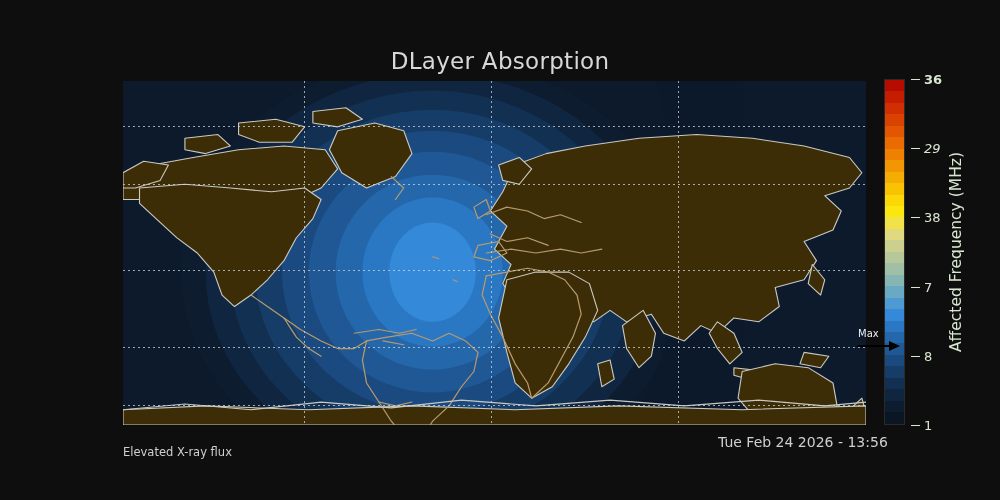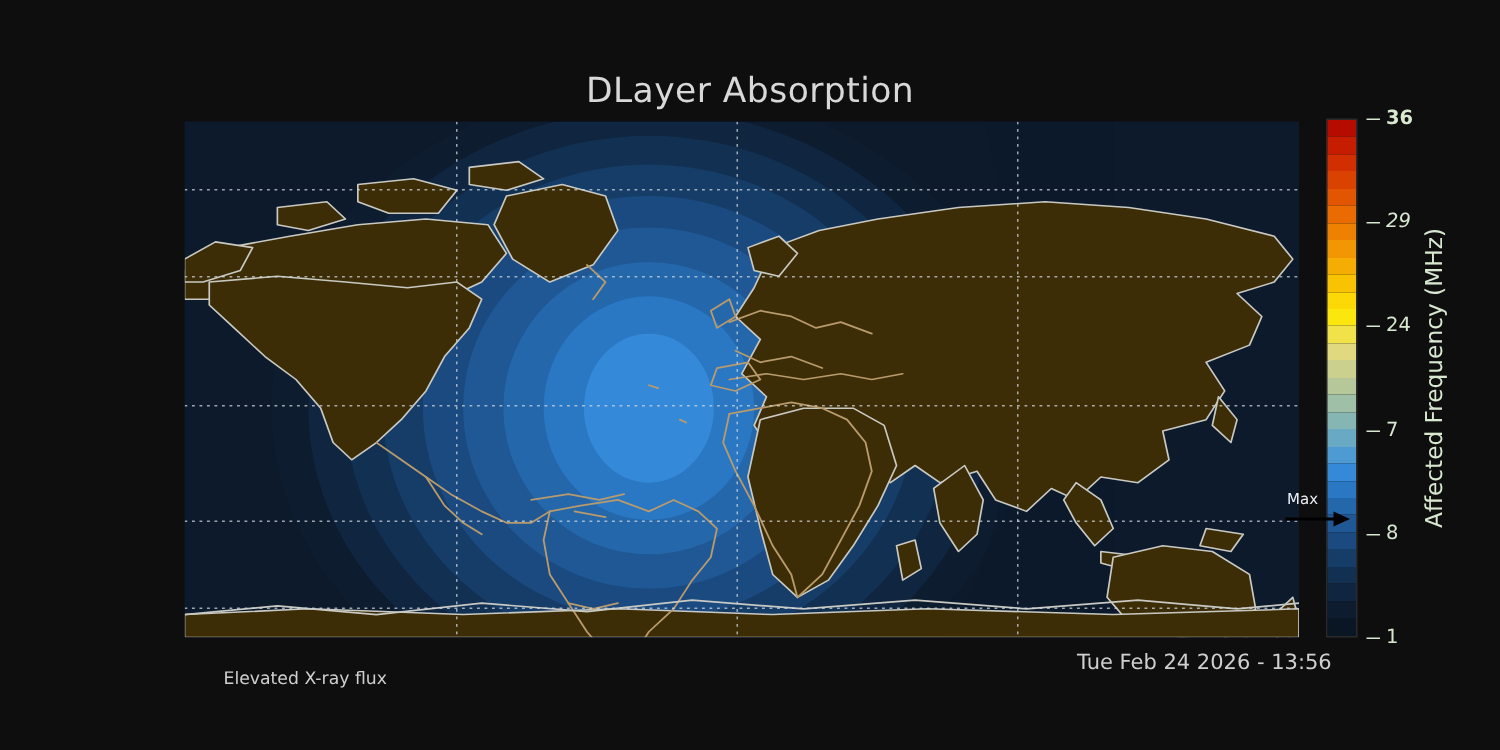--- a/index.html
+++ b/index.html
@@ -72,21 +72,21 @@
   #maxmark .mtxt{
     position:absolute;left:2px;top:0;color:#e9eef4;font-size:10px;line-height:10px;
   }
   #maxmark svg{position:absolute;left:0;top:10px;}
 
   
   .note{
     position:absolute;color:#cfcfcf;font-size:11.5px;white-space:nowrap;
   }
   #note1{left:123px;top:430px;}
-  #note2{left:123px;top:445px;margin-left:26px;}
+  #note2{left:123px;top:445px;}
   #stamp{left:718px;top:434px;color:#cfcfcf;font-size:14px;position:absolute;white-space:nowrap;text-align:right;}
 
   #credit{
     position:absolute;left:10px;top:478px;
     color:#b9b9b9;font-size:12px;font-style:italic;white-space:nowrap;
   }
 </style>
 </head>
 <body>
 
@@ -265,21 +265,21 @@
       <div class="seg" style="height: 11.4667px; background: rgb(11, 22, 36);"></div>
     </div>
   <div id="cbar-ticks">
       <div class="cb-tick" style="top: 425px;"></div>
       <div class="cb-lab" style="top: 425px;">1</div>
       <div class="cb-tick" style="top: 355.8px;"></div>
       <div class="cb-lab" style="top: 355.8px;">8</div>
       <div class="cb-tick" style="top: 286.6px;"></div>
       <div class="cb-lab" style="top: 286.6px;">7</div>
       <div class="cb-tick" style="top: 217.4px;"></div>
-      <div class="cb-lab" style="top: 217.4px;">24</div>
+      <div class="cb-lab" style="top: 217.4px;">38</div>
       <div class="cb-tick" style="top: 148.2px;"></div>
       <div class="cb-lab" style="top: 148.2px; font-style: italic;">29</div>
       <div class="cb-tick" style="top: 79px;"></div>
       <div class="cb-lab" style="top: 79px; font-weight: bold;">36</div>
     </div>
   <div id="cbar-title">Affected Frequency (MHz)</div>
 
   <div id="maxmark" style="top: 328.926px;">
     <span class="mtxt">Max</span>
     <svg width="46" height="14" viewBox="0 0 46 14">

